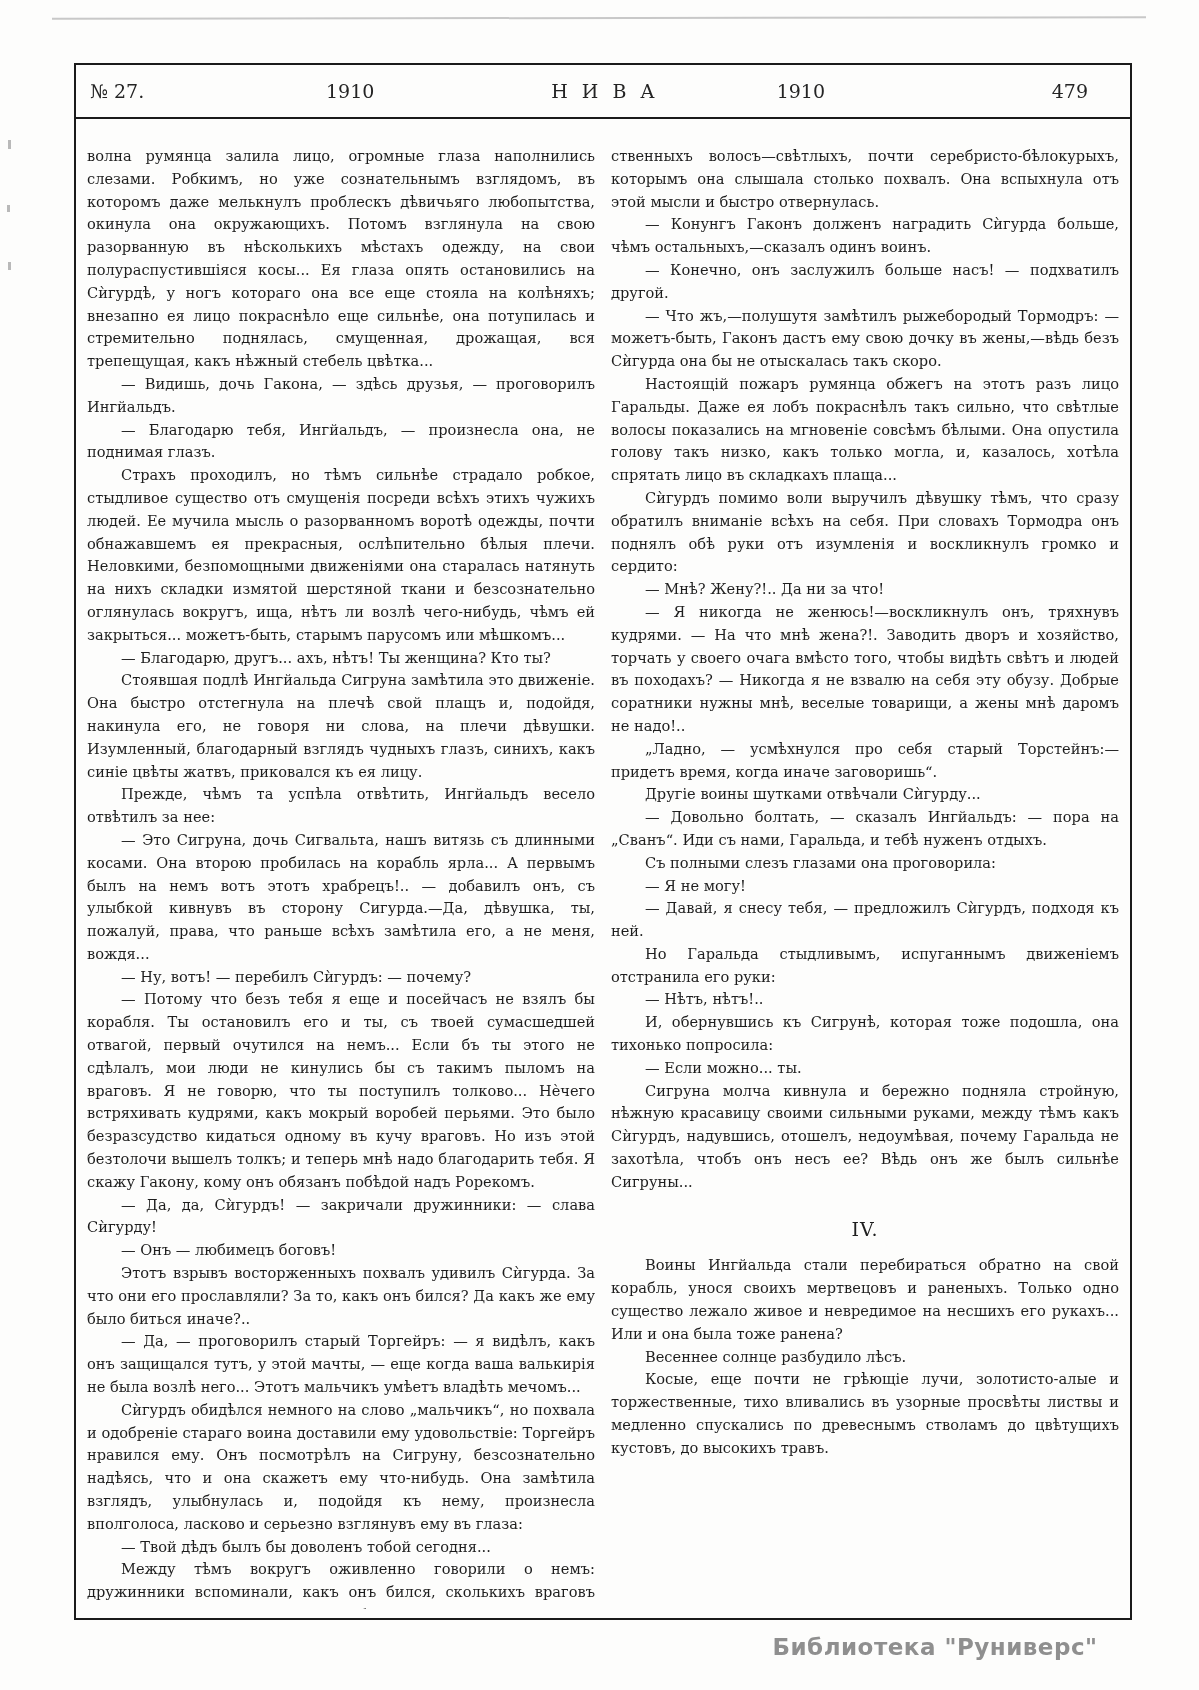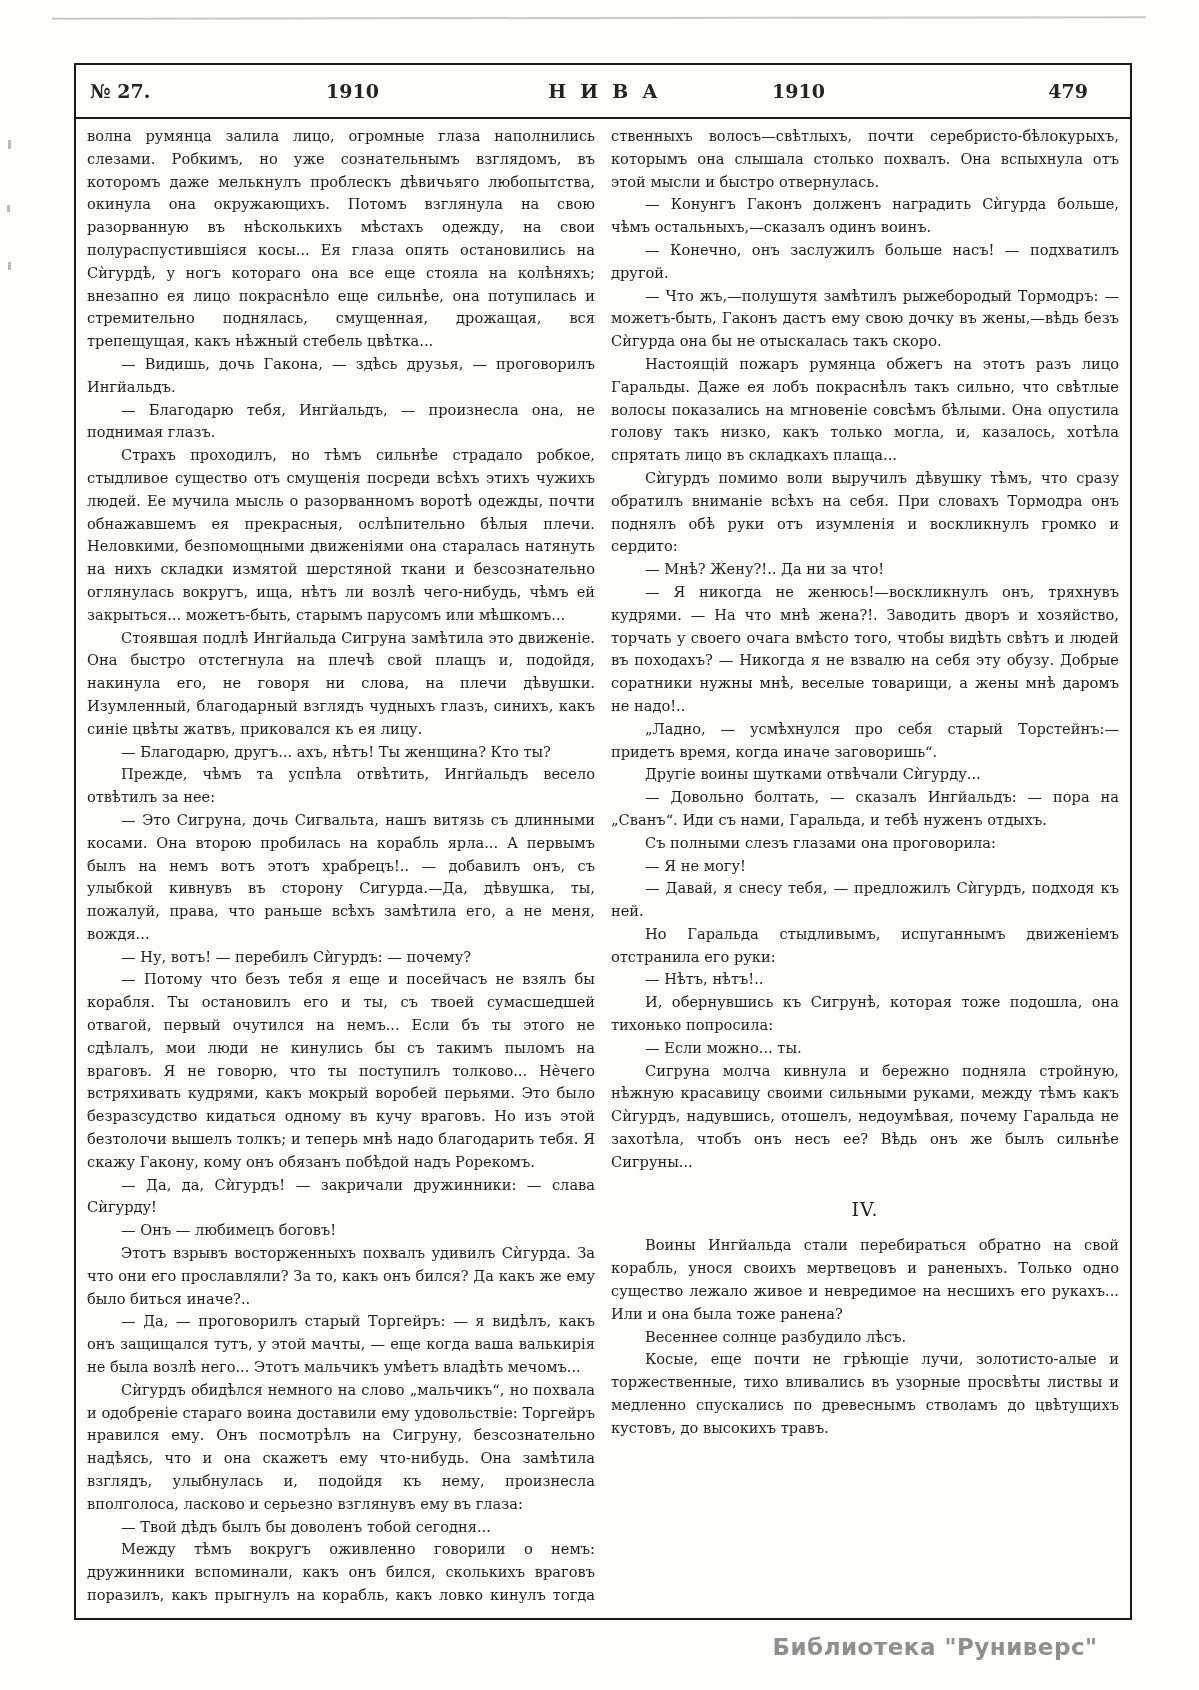--- a/index.html
+++ b/index.html
@@ -32,31 +32,31 @@
     border:2px solid #1b1b1b;
     box-sizing:border-box;
     background:#fdfdfc;
   }
   .header {
     position:relative;
     height:52px;
     border-bottom:2px solid #1b1b1b;
     color:#242424;
   }
-  .header span { position:absolute; top:15px; font-size:19px; white-space:nowrap;font-weight:bold; }
+  .header span { position:absolute; top:15px; font-size:19px; white-space:nowrap; }
   .h-issue   { left:14px; }
   .h-yearl   { left:250px; }
   .h-title   { left:50%; transform:translateX(-50%); letter-spacing:14px; font-size:20px; margin-left:7px; }
   .h-yearr   { right:305px; }
   .h-page    { right:42px;text-align:center; }
 
   .columns {
     display:flex;
     gap:16px;
-    padding:6px 11px 0 11px;
+    padding:26px 11px 0 11px;
     height:1490px;
     box-sizing:border-box;
     overflow:hidden;
   }
   .col {
     flex:1 1 0;
     min-width:0;
     font-size:14.6px;
     line-height:22.8px;
     text-align:justify;
@@ -102,22 +102,22 @@
       <span class="h-yearr">1910</span>
       <span class="h-page">479</span>
     </div>
 
     <div class="columns">
       <div class="col">
           <p class="para cont">волна румянца залила лицо, огромные глаза наполнились слезами. Робкимъ, но уже сознательнымъ взглядомъ, въ которомъ даже мелькнулъ проблескъ дѣвичьяго любопытства, окинула она окружающихъ. Потомъ взглянула на свою разорванную въ нѣсколькихъ мѣстахъ одежду, на свои полураспустившіяся косы... Ея глаза опять остановились на Сѝгурдѣ, у ногъ котораго она все еще стояла на колѣняхъ; внезапно ея лицо покраснѣло еще сильнѣе, она потупилась и стремительно поднялась, смущенная, дрожащая, вся трепещущая, какъ нѣжный стебель цвѣтка...</p>
           <p class="para">— Видишь, дочь Гакона, — здѣсь друзья, — проговорилъ Ингйальдъ.</p>
           <p class="para">— Благодарю тебя, Ингйальдъ, — произнесла она, не поднимая глазъ.</p>
           <p class="para">Страхъ проходилъ, но тѣмъ сильнѣе страдало робкое, стыдливое существо отъ смущенія посреди всѣхъ этихъ чужихъ людей. Ее мучила мысль о разорванномъ воротѣ одежды, почти обнажавшемъ ея прекрасныя, ослѣпительно бѣлыя плечи. Неловкими, безпомощными движеніями она старалась натянуть на нихъ складки измятой шерстяной ткани и безсознательно оглянулась вокругъ, ища, нѣтъ ли возлѣ чего-нибудь, чѣмъ ей закрыться... можетъ-быть, старымъ парусомъ или мѣшкомъ...</p>
+          <p class="para">— Благодарю, другъ... ахъ, нѣтъ! Ты женщина? Кто ты?</p>
           <p class="para">Стоявшая подлѣ Ингйальда Сигруна замѣтила это движеніе. Она быстро отстегнула на плечѣ свой плащъ и, подойдя, накинула его, не говоря ни слова, на плечи дѣвушки. Изумленный, благодарный взглядъ чудныхъ глазъ, синихъ, какъ синіе цвѣты жатвъ, приковался къ ея лицу.</p>
-          <p class="para">— Благодарю, другъ... ахъ, нѣтъ! Ты женщина? Кто ты?</p>
           <p class="para">Прежде, чѣмъ та успѣла отвѣтить, Ингйальдъ весело отвѣтилъ за нее:</p>
           <p class="para">— Это Сигруна, дочь Сигвальта, нашъ витязь съ длинными косами. Она второю пробилась на корабль ярла... А первымъ былъ на немъ вотъ этотъ храбрецъ!.. — добавилъ онъ, съ улыбкой кивнувъ въ сторону Сигурда.—Да, дѣвушка, ты, пожалуй, права, что раньше всѣхъ замѣтила его, а не меня, вождя...</p>
           <p class="para">— Ну, вотъ! — перебилъ Сѝгурдъ: — почему?</p>
           <p class="para">— Потому что безъ тебя я еще и посейчасъ не взялъ бы корабля. Ты остановилъ его и ты, съ твоей сумасшедшей отвагой, первый очутился на немъ... Если бъ ты этого не сдѣлалъ, мои люди не кинулись бы съ такимъ пыломъ на враговъ. Я не говорю, что ты поступилъ толково... Нѐчего встряхивать кудрями, какъ мокрый воробей перьями. Это было безразсудство кидаться одному въ кучу враговъ. Но изъ этой безтолочи вышелъ толкъ; и теперь мнѣ надо благодарить тебя. Я скажу Гакону, кому онъ обязанъ побѣдой надъ Рорекомъ.</p>
           <p class="para">— Да, да, Сѝгурдъ! — закричали дружинники: — слава Сѝгурду!</p>
           <p class="para">— Онъ — любимецъ боговъ!</p>
           <p class="para">Этотъ взрывъ восторженныхъ похвалъ удивилъ Сѝгурда. За что они его прославляли? За то, какъ онъ бился? Да какъ же ему было биться иначе?..</p>
           <p class="para">— Да, — проговорилъ старый Торгейръ: — я видѣлъ, какъ онъ защищался тутъ, у этой мачты, — еще когда ваша валькирія не была возлѣ него... Этотъ мальчикъ умѣетъ владѣть мечомъ...</p>
           <p class="para">Сѝгурдъ обидѣлся немного на слово „мальчикъ“, но похвала и одобреніе стараго воина доставили ему удовольствіе: Торгейръ нравился ему. Онъ посмотрѣлъ на Сигруну, безсознательно надѣясь, что и она скажетъ ему что-нибудь. Она замѣтила взглядъ, улыбнулась и, подойдя къ нему, произнесла вполголоса, ласково и серьезно взглянувъ ему въ глаза:</p>
           <p class="para">— Твой дѣдъ былъ бы доволенъ тобой сегодня...</p>

